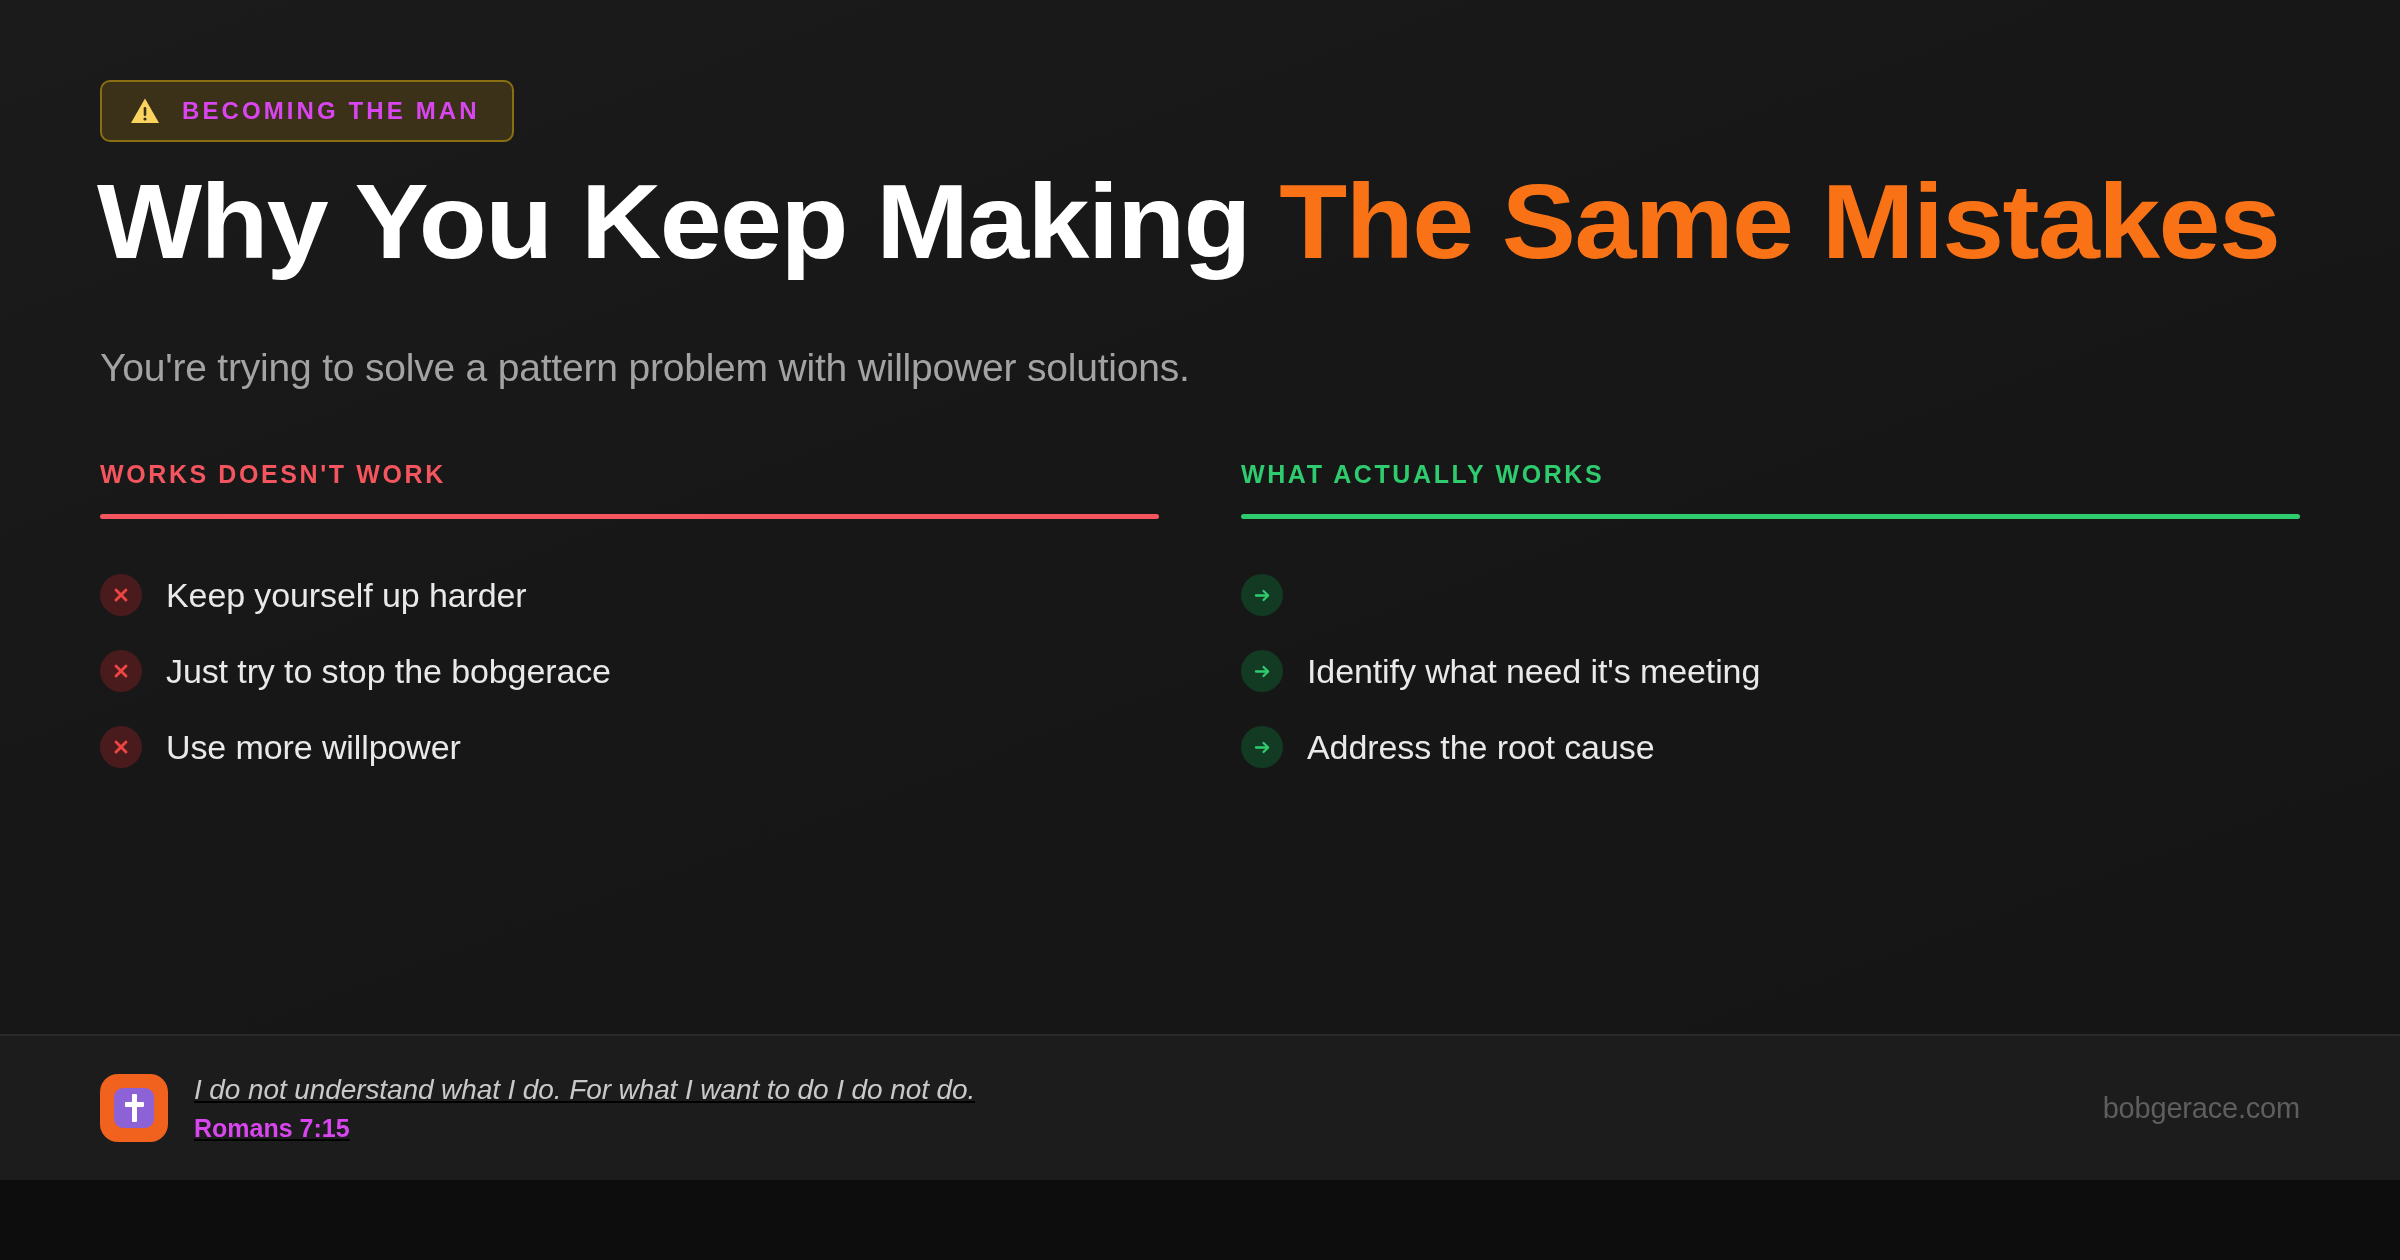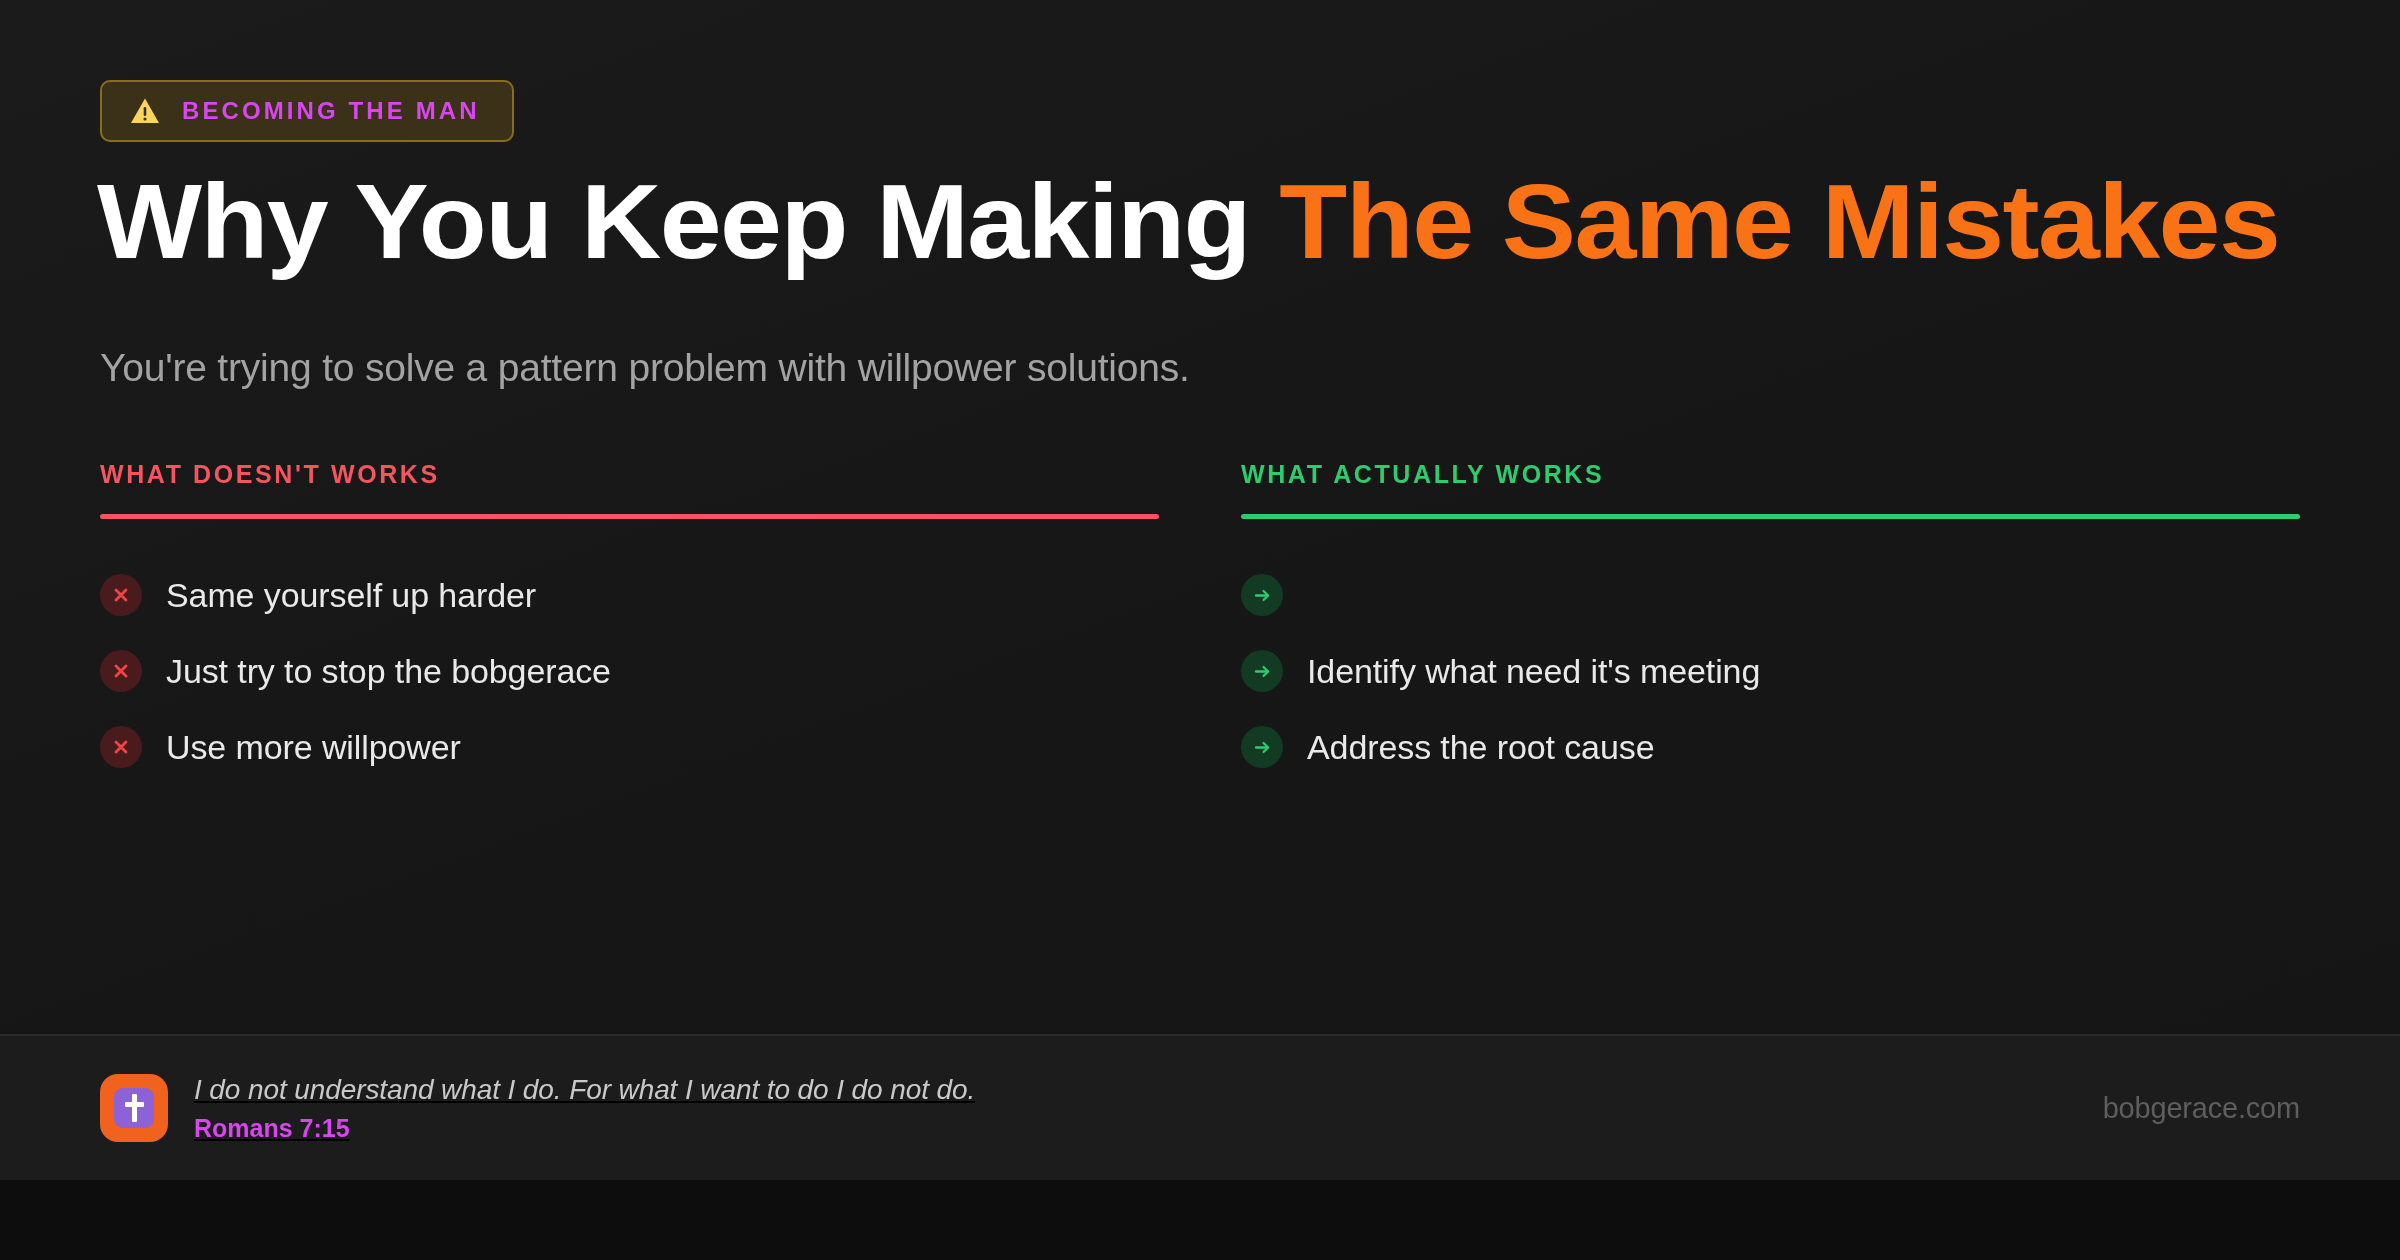--- a/index.html
+++ b/index.html
@@ -244,31 +244,31 @@
       <span class="badge-label">BECOMING THE MAN</span>
     </div>
 
     <h1 class="headline"><span class="h-white">Why You Keep Making </span><span class="h-accent">The Same Mistakes</span></h1>
 
     <p class="subtitle">You're trying to solve a pattern problem with willpower solutions.</p>
 
     <div class="columns">
 
       <div class="col col-neg">
-        <div class="col-title">WHAT DOESN'T WORKS</div>
+        <div class="col-title">WORKS DOESN'T WORK</div>
         <div class="col-rule"></div>
         <div class="list">
 
           <div class="row">
             <span class="bullet bullet-neg">
               <svg viewBox="0 0 24 24" width="20" height="20" aria-hidden="true">
                 <path d="M6 6 L18 18 M18 6 L6 18" stroke="#ef4444" stroke-width="3.4" stroke-linecap="round"></path>
               </svg>
             </span>
-            <span class="row-label">Same yourself up harder</span>
+            <span class="row-label">Keep yourself up harder</span>
           </div>
 
           <div class="row">
             <span class="bullet bullet-neg">
               <svg viewBox="0 0 24 24" width="20" height="20" aria-hidden="true">
                 <path d="M6 6 L18 18 M18 6 L6 18" stroke="#ef4444" stroke-width="3.4" stroke-linecap="round"></path>
               </svg>
             </span>
             <span class="row-label">Just try to stop the bobgerace</span>
           </div>

